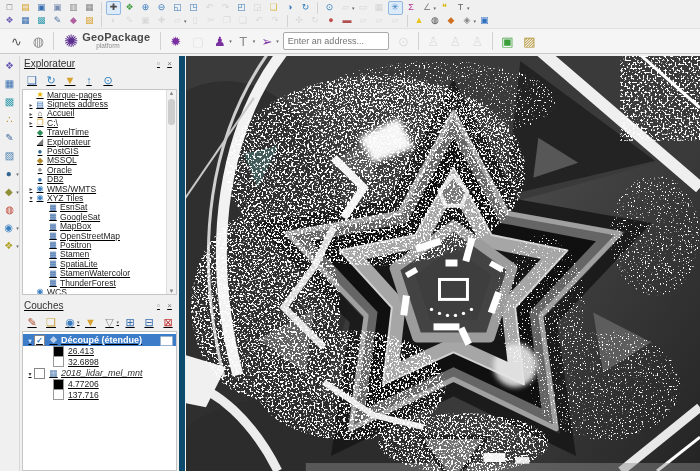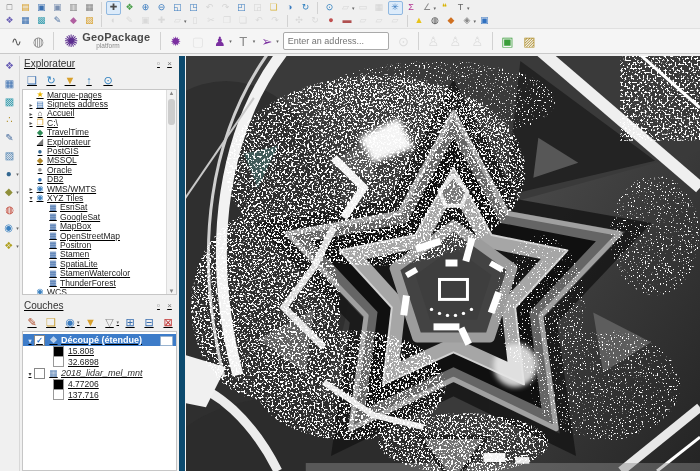--- a/index.html
+++ b/index.html
@@ -392,21 +392,21 @@
       <div id="layers-tree">
           <div class="lrow sel">
             <span class="exp">▾</span>
             <span class="cbox">✓</span>
             <span class="licon" style="color: rgb(188, 210, 236);">❖</span>
             <span>Découpé (étendue)</span>
             <span class="ind"></span>
           </div>
           <div class="legrow">
             <span class="swatch" style="background: rgb(0, 0, 0);"></span>
-            <span>15.808</span>
+            <span>26.413</span>
           </div>
           <div class="legrow">
             <span class="swatch" style="background: rgb(255, 255, 255);"></span>
             <span>32.6898</span>
           </div>
           <div class="lrow">
             <span class="exp">▾</span>
             <span class="cbox"></span>
             <span class="licon" style="color: rgb(95, 135, 184);">▦</span>
             <span class="italic" style="color: rgb(51, 51, 51);">2018_lidar_mel_mnt</span>

